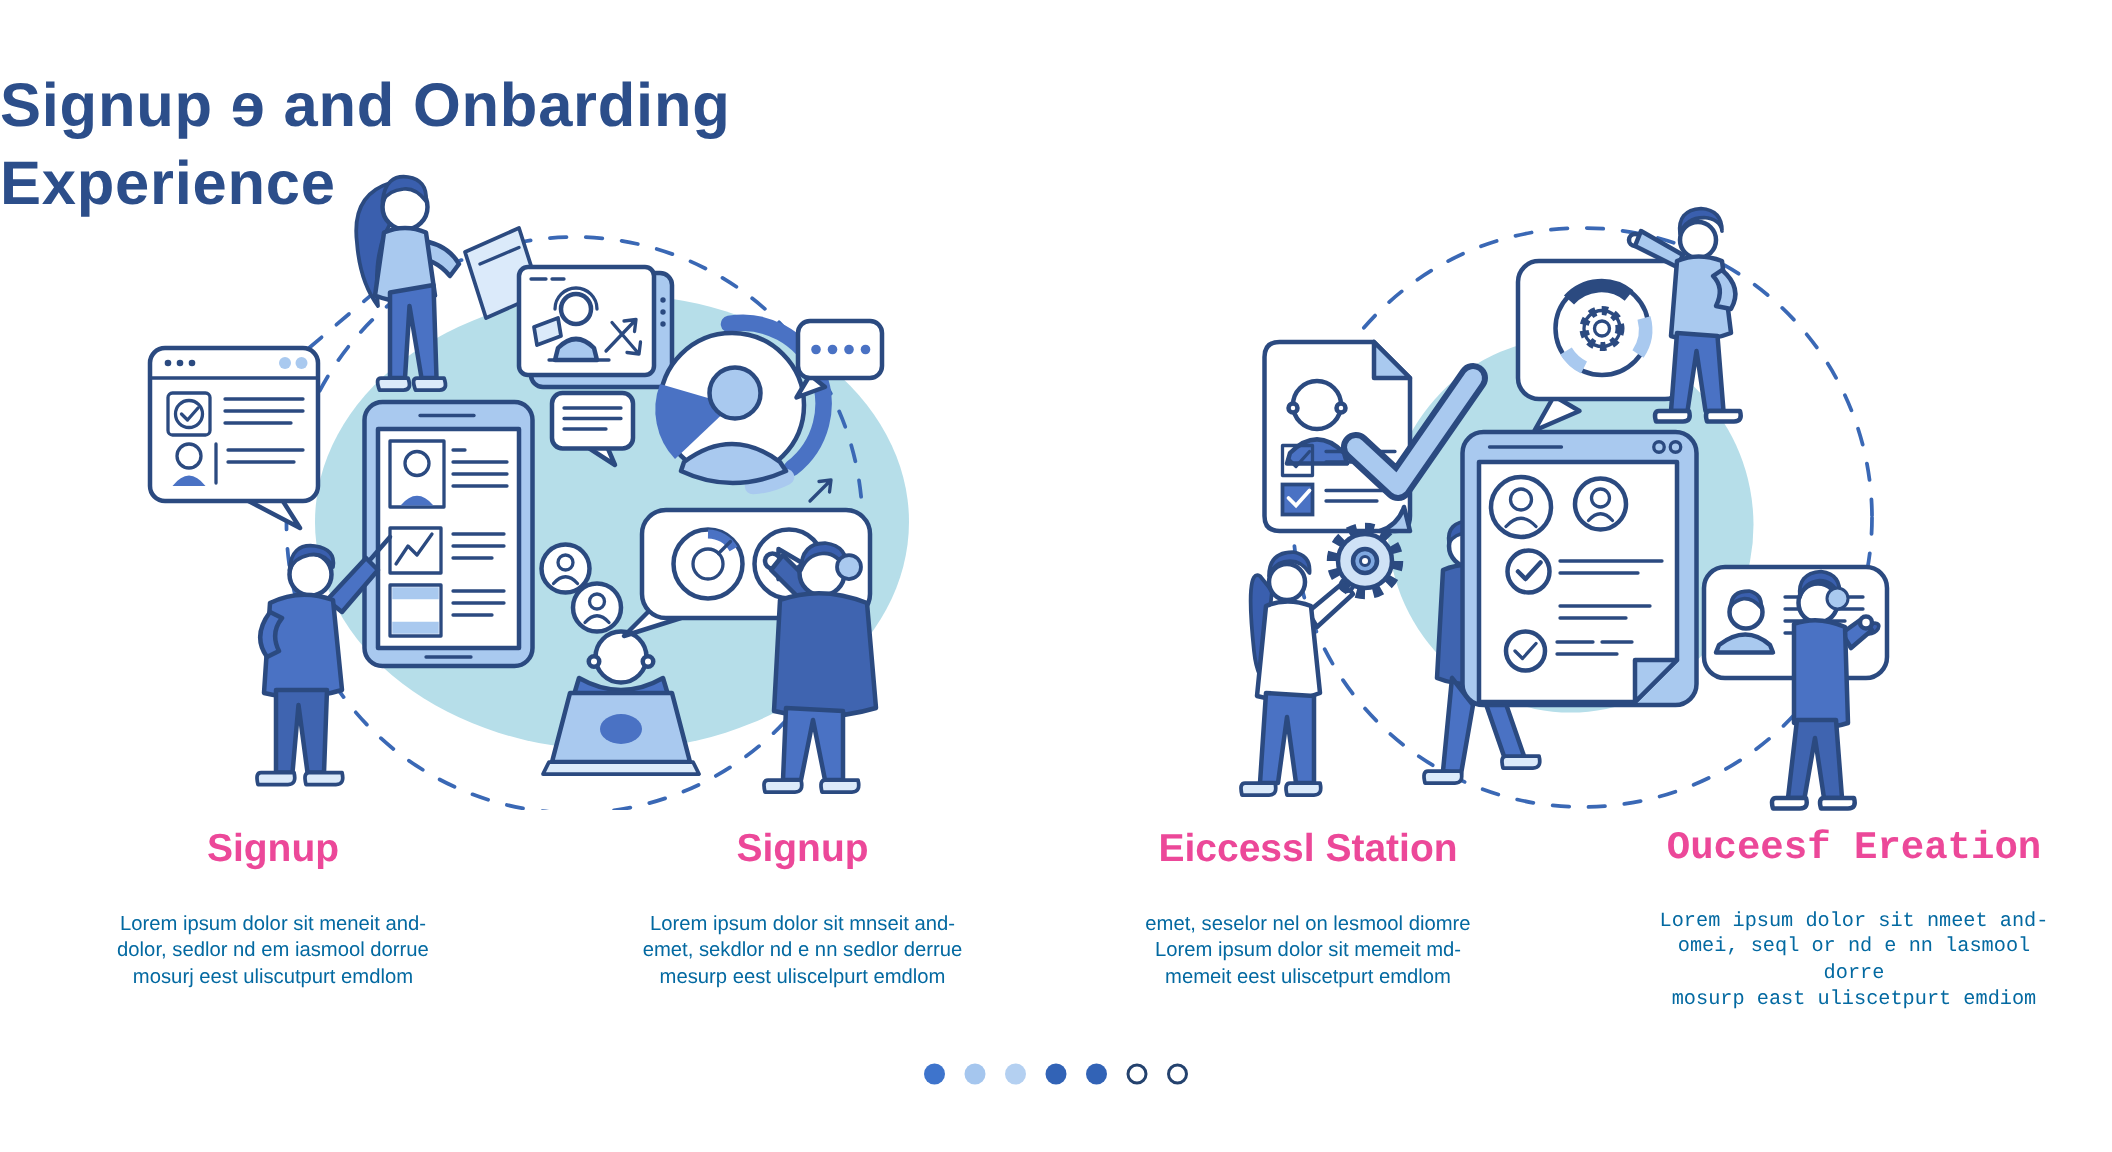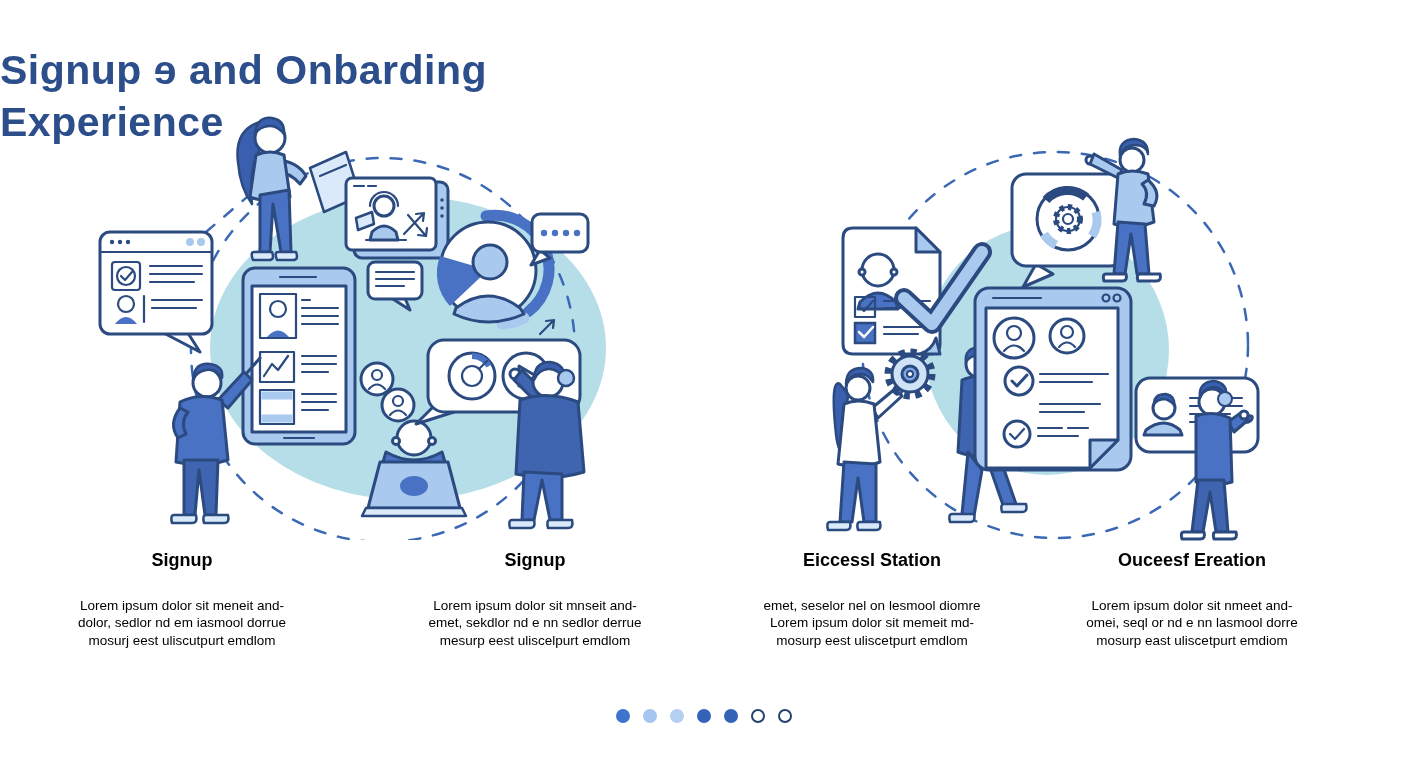--- a/index.html
+++ b/index.html
@@ -8,23 +8,23 @@
   
   .title{position:absolute;top:44px;left:0;width:100%;text-align:left;
          color:#2c4e8a;font-weight:bold;font-size:41px;line-height:1.27;letter-spacing:.5px;}
   
   .scene{position:absolute;}
   .scene-left{left:88px;top:100px;}
   .scene-right{left:818px;top:122px;}
   
   .sections{position:absolute;top:550px;left:0;width:100%;height:130px;}
   .col{position:absolute;text-align:center;width:270px;}
-  .col1{left:47px;} .col2{left:400px;} .col3{left:737px;text-align:center;} .col4{left:1057px;}
-  .col h3{margin:0 0 26px 0;color:#000000;font-size:18px;font-weight:bold;}
-  .col .body{color:#000000;font-size:13.5px;line-height:1.28;}
+  .col1{left:47px;} .col2{left:400px;} .col3{left:737px;text-align:center;} .col4{left:1101px;font-family:Liberation Mono, monospace;}
+  .col h3{margin:0 0 26px 0;color:#ec4899;font-size:26px;font-weight:bold;}
+  .col .body{color:#0369a1;font-size:13.5px;line-height:1.28;}
   
   .pagination{position:absolute;top:709px;left:0;width:100%;display:flex;
               justify-content:center;align-items:center;gap:13px;}
   .dot{width:14px;height:14px;border-radius:50%;box-sizing:border-box;display:inline-block;cursor:pointer;}
   .dot.outline{background:#fff;border:2.5px solid #24426e;}
   
   .ow{fill:#fff;stroke:#2b4a80;stroke-width:3;stroke-linejoin:round;stroke-linecap:round;}
   .ol{fill:#a9c9ef;stroke:#2b4a80;stroke-width:3;stroke-linejoin:round;}
   .ob{fill:#4a72c4;stroke:#2b4a80;stroke-width:3;stroke-linejoin:round;}
   .on{fill:#3f64b0;stroke:#2b4a80;stroke-width:3;stroke-linejoin:round;}
@@ -359,21 +359,21 @@
         <div>Lorem ipsum dolor sit mnseit and-</div>
         <div>emet, sekdlor nd e nn sedlor derrue</div>
         <div>mesurp eest uliscelpurt emdlom</div>
       </div>
     </div>
     <div class="col col3">
       <h3>Eiccessl Station</h3>
       <div class="body">
         <div>emet, seselor nel on lesmool diomre</div>
         <div>Lorem ipsum dolor sit memeit md-</div>
-        <div>mosurp eest uliscetpurt emdlom</div>
+        <div>memeit eest uliscetpurt emdlom</div>
       </div>
     </div>
     <div class="col col4">
       <h3>Ouceesf Ereation</h3>
       <div class="body">
         <div>Lorem ipsum dolor sit nmeet and-</div>
         <div>omei, seql or nd e nn lasmool dorre</div>
         <div>mosurp east uliscetpurt emdiom</div>
       </div>
     </div>

